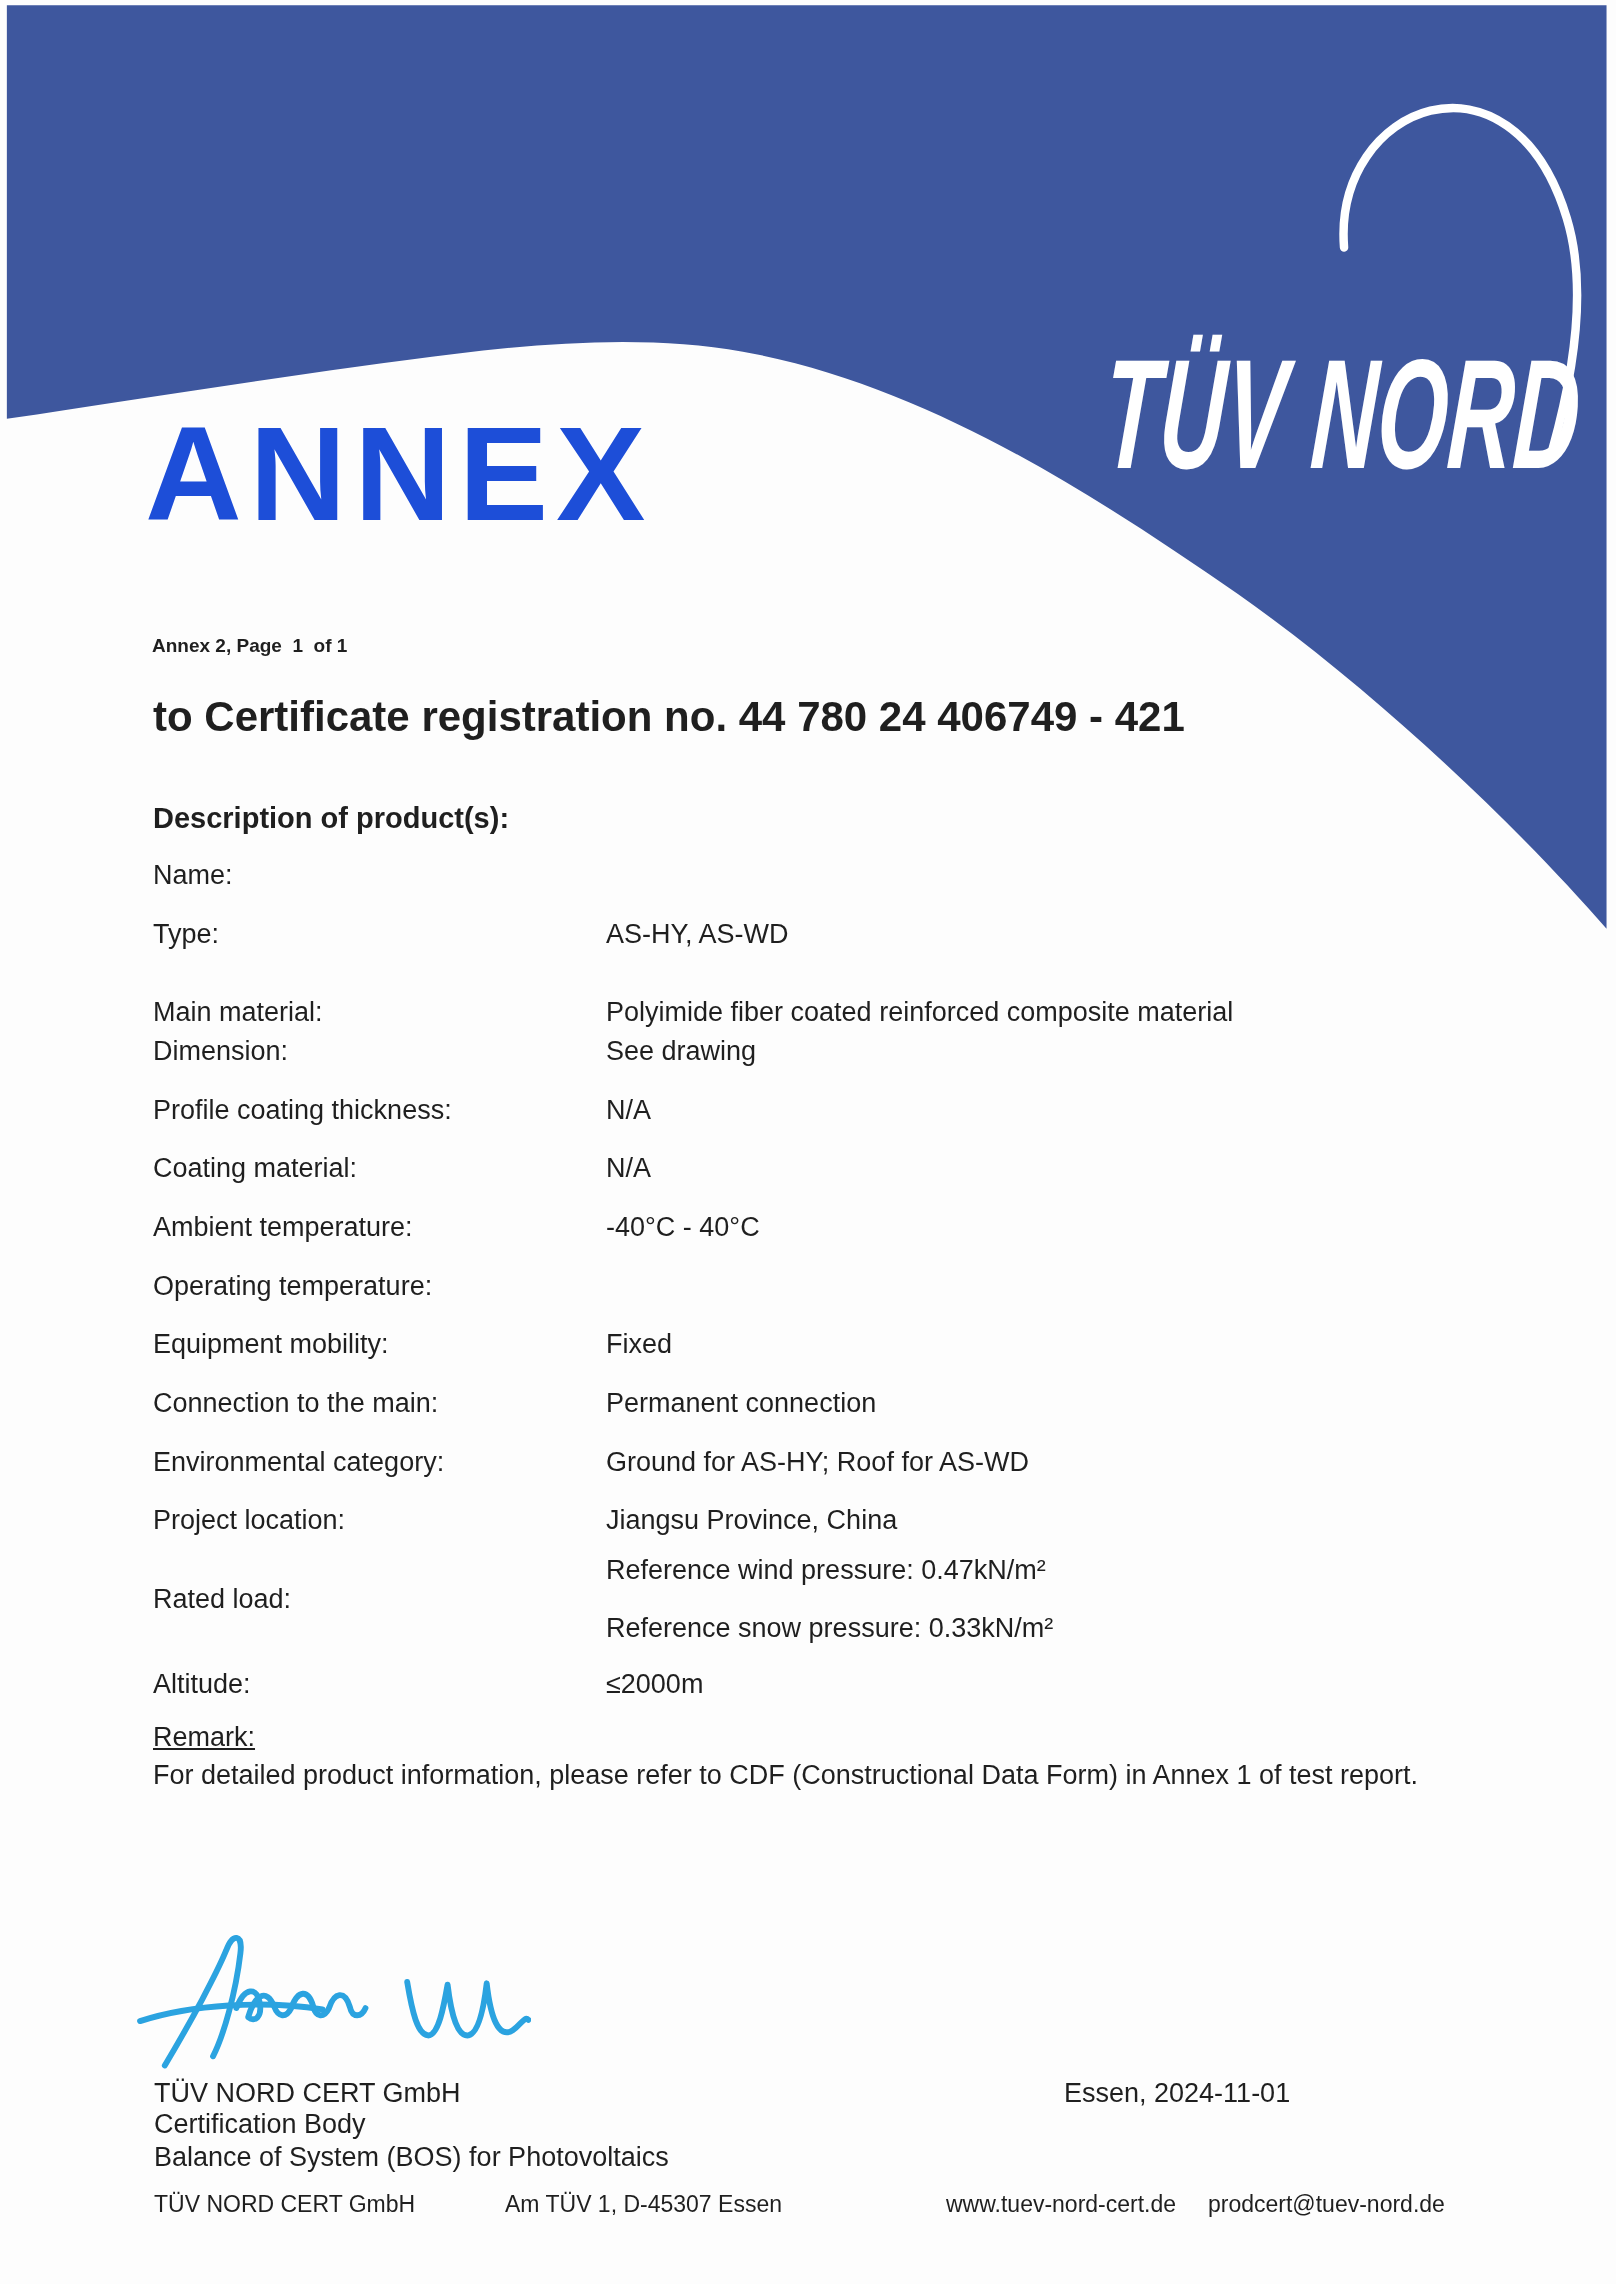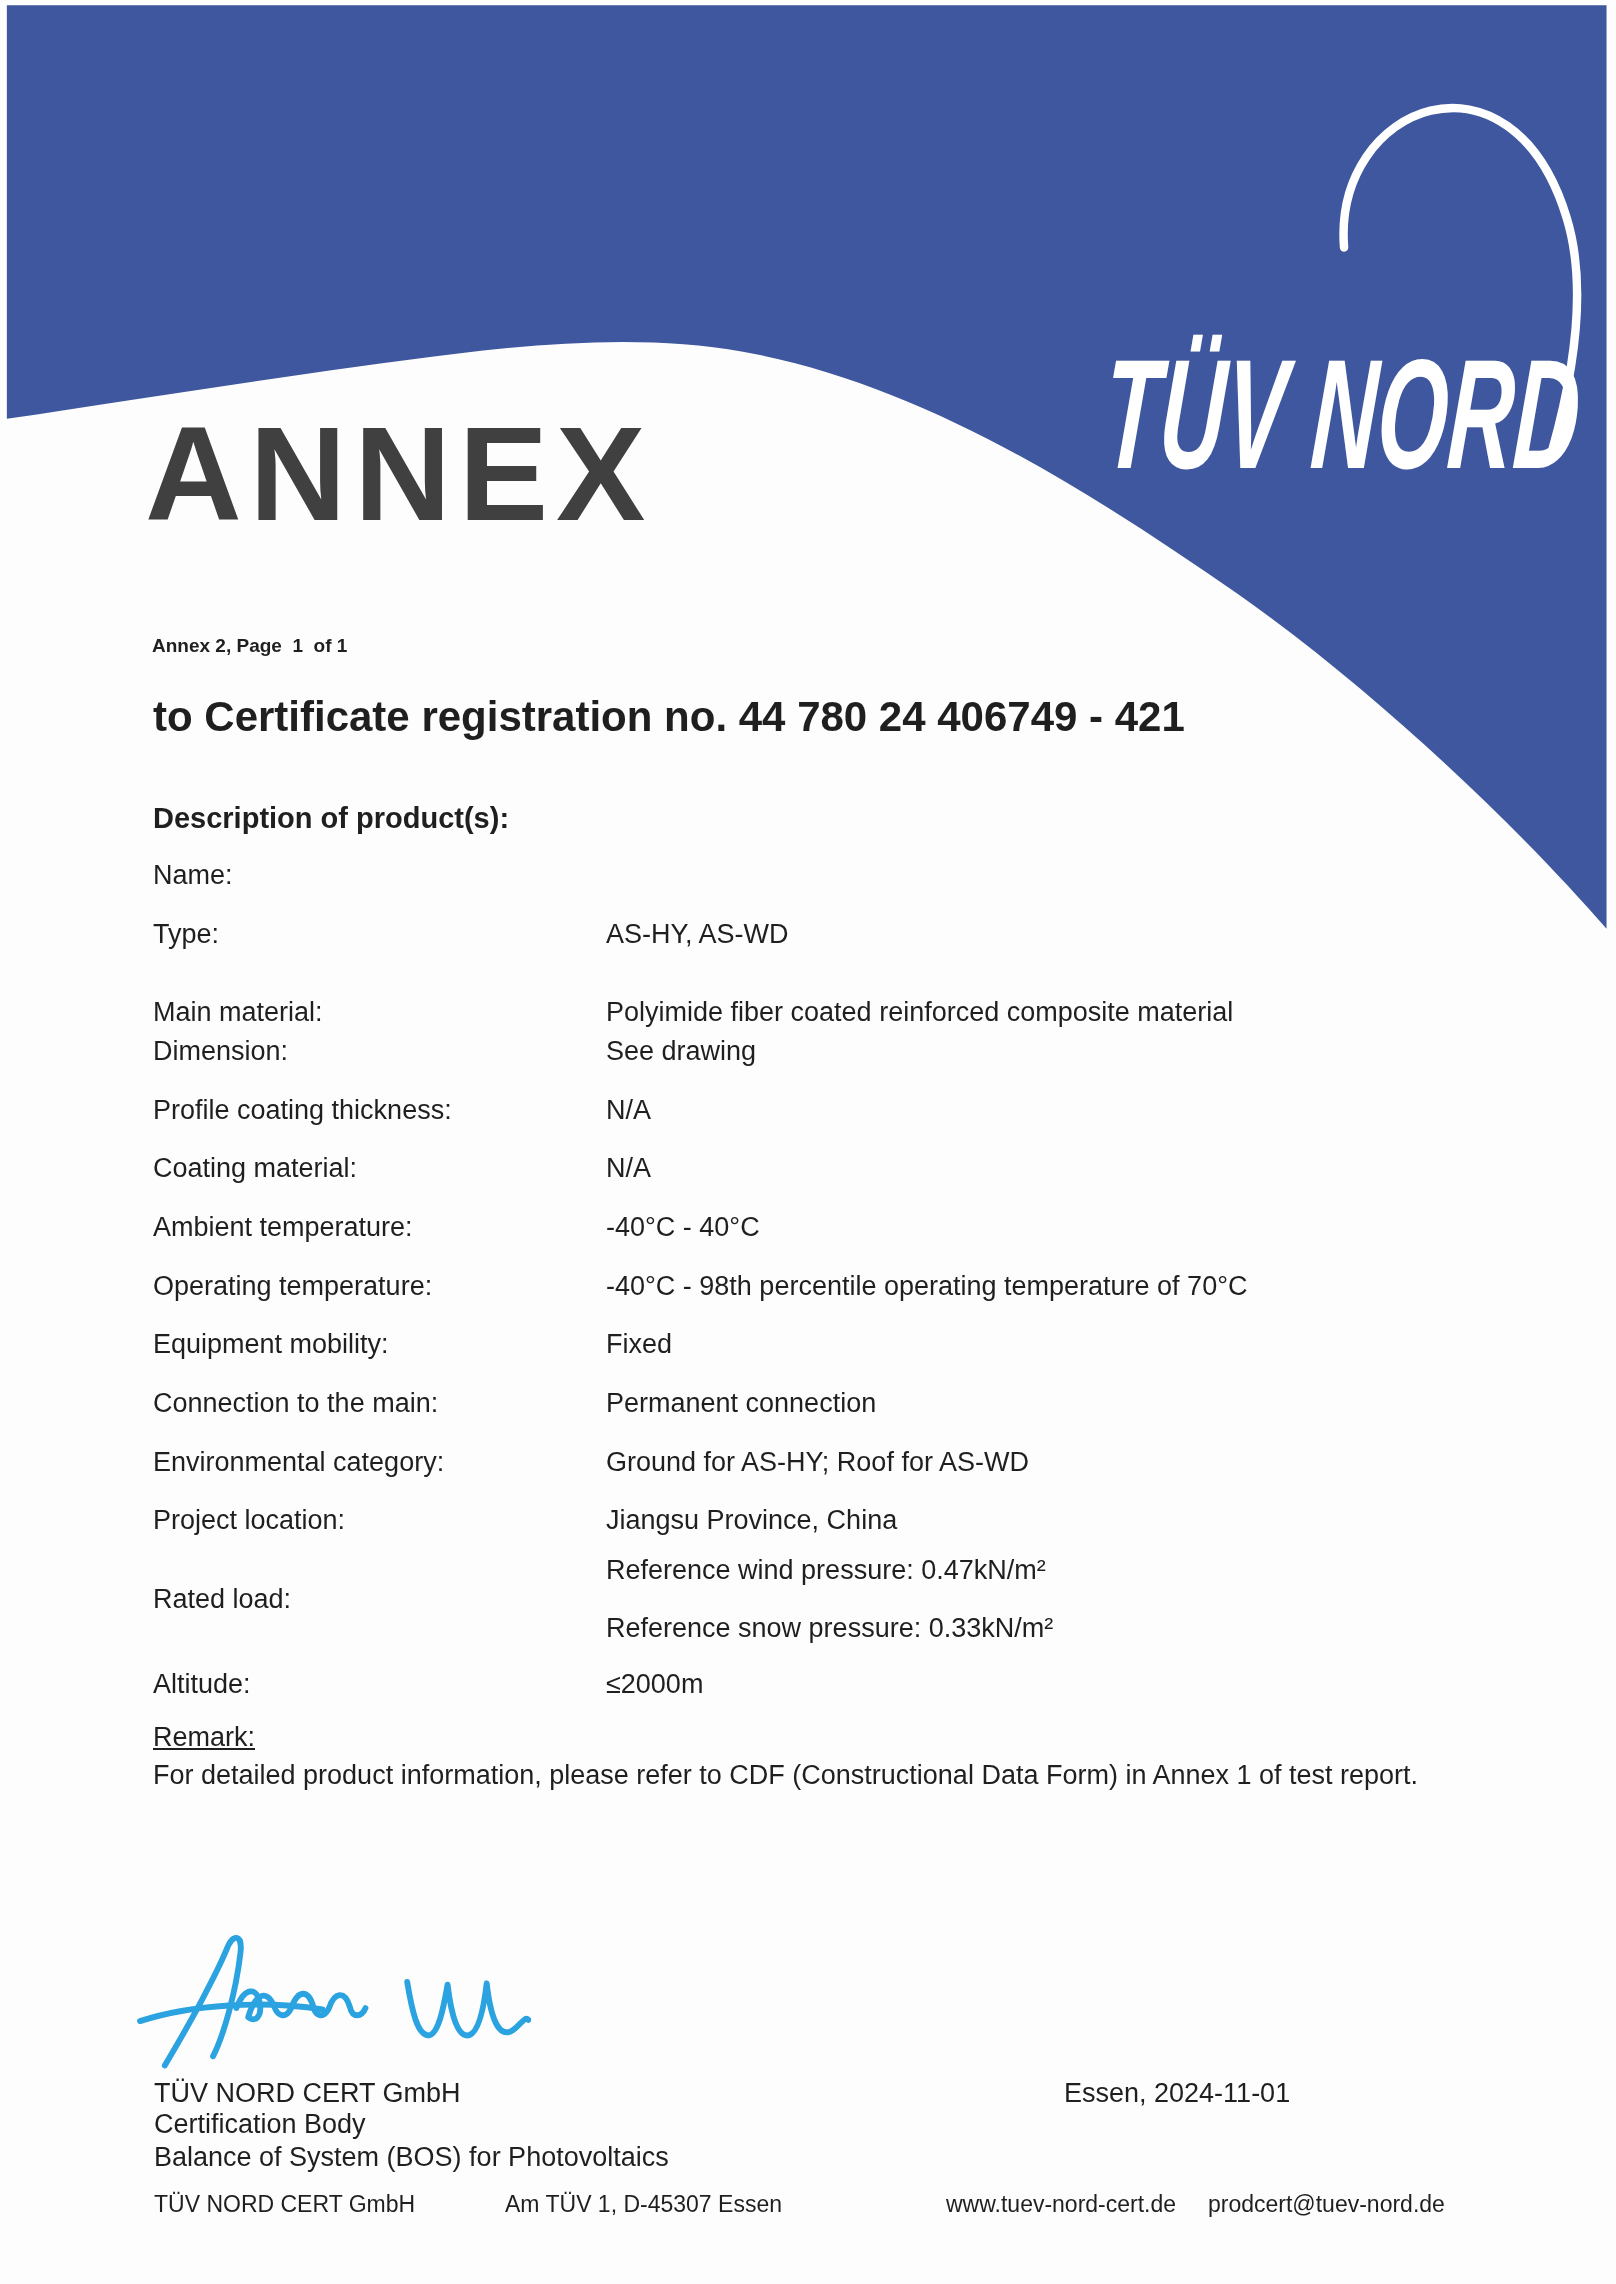--- a/index.html
+++ b/index.html
@@ -15,21 +15,21 @@
   
   .header-svg{position:absolute;left:0;top:0;width:1616px;height:977px;}
   .logo-text{
     position:absolute;left:1110px;top:325px;
     font-size:156px;font-weight:800;font-style:italic;
     color:#ffffff;letter-spacing:0.7px;white-space:pre;
     transform:scaleX(0.58) skewX(-6deg);
     transform-origin:left top;
   }
   
-  .annex-title{left:145px;top:407px;font-size:134px;font-weight:700;letter-spacing:7.8px;color:#404040;}
+  .annex-title{left:145px;top:407px;font-size:134px;font-weight:700;letter-spacing:7.8px;color:#1d4ed8;}
   .annex-sub{left:152px;top:603px;font-size:19px;font-weight:700;white-space:pre;margin-top:33px;}
   .cert-line{left:153px;top:696px;font-size:42px;font-weight:700;white-space:pre;}
   .desc-head{left:153px;top:804px;font-size:29px;font-weight:700;}
   
   .trow{position:absolute;left:0;width:1304px;height:39px;}
   .trow .lbl{position:absolute;left:153px;top:0;font-size:27px;line-height:1;white-space:pre;}
   .trow .val{position:absolute;left:606px;top:0;font-size:27px;line-height:1;white-space:pre;}
   .plain{font-size:27px;white-space:pre;}
   .remark-text{left:153px;top:1762px;font-size:27px;white-space:pre;}
   
@@ -90,21 +90,20 @@
       <div class="trow" style="top: 1155px;">
         <span class="lbl">Coating material:</span>
         <span class="val">N/A</span>
       </div>
       <div class="trow" style="top: 1214px;">
         <span class="lbl">Ambient temperature:</span>
         <span class="val">-40°C - 40°C</span>
       </div>
       <div class="trow" style="top: 1273px;">
         <span class="lbl">Operating temperature:</span>
-        <span class="val">-40°C - 98th percentile operating temperature of 70°C</span>
       </div>
       <div class="trow" style="top: 1331px;">
         <span class="lbl">Equipment mobility:</span>
         <span class="val">Fixed</span>
       </div>
       <div class="trow" style="top: 1390px;">
         <span class="lbl">Connection to the main:</span>
         <span class="val">Permanent connection</span>
       </div>
       <div class="trow" style="top: 1449px;">

